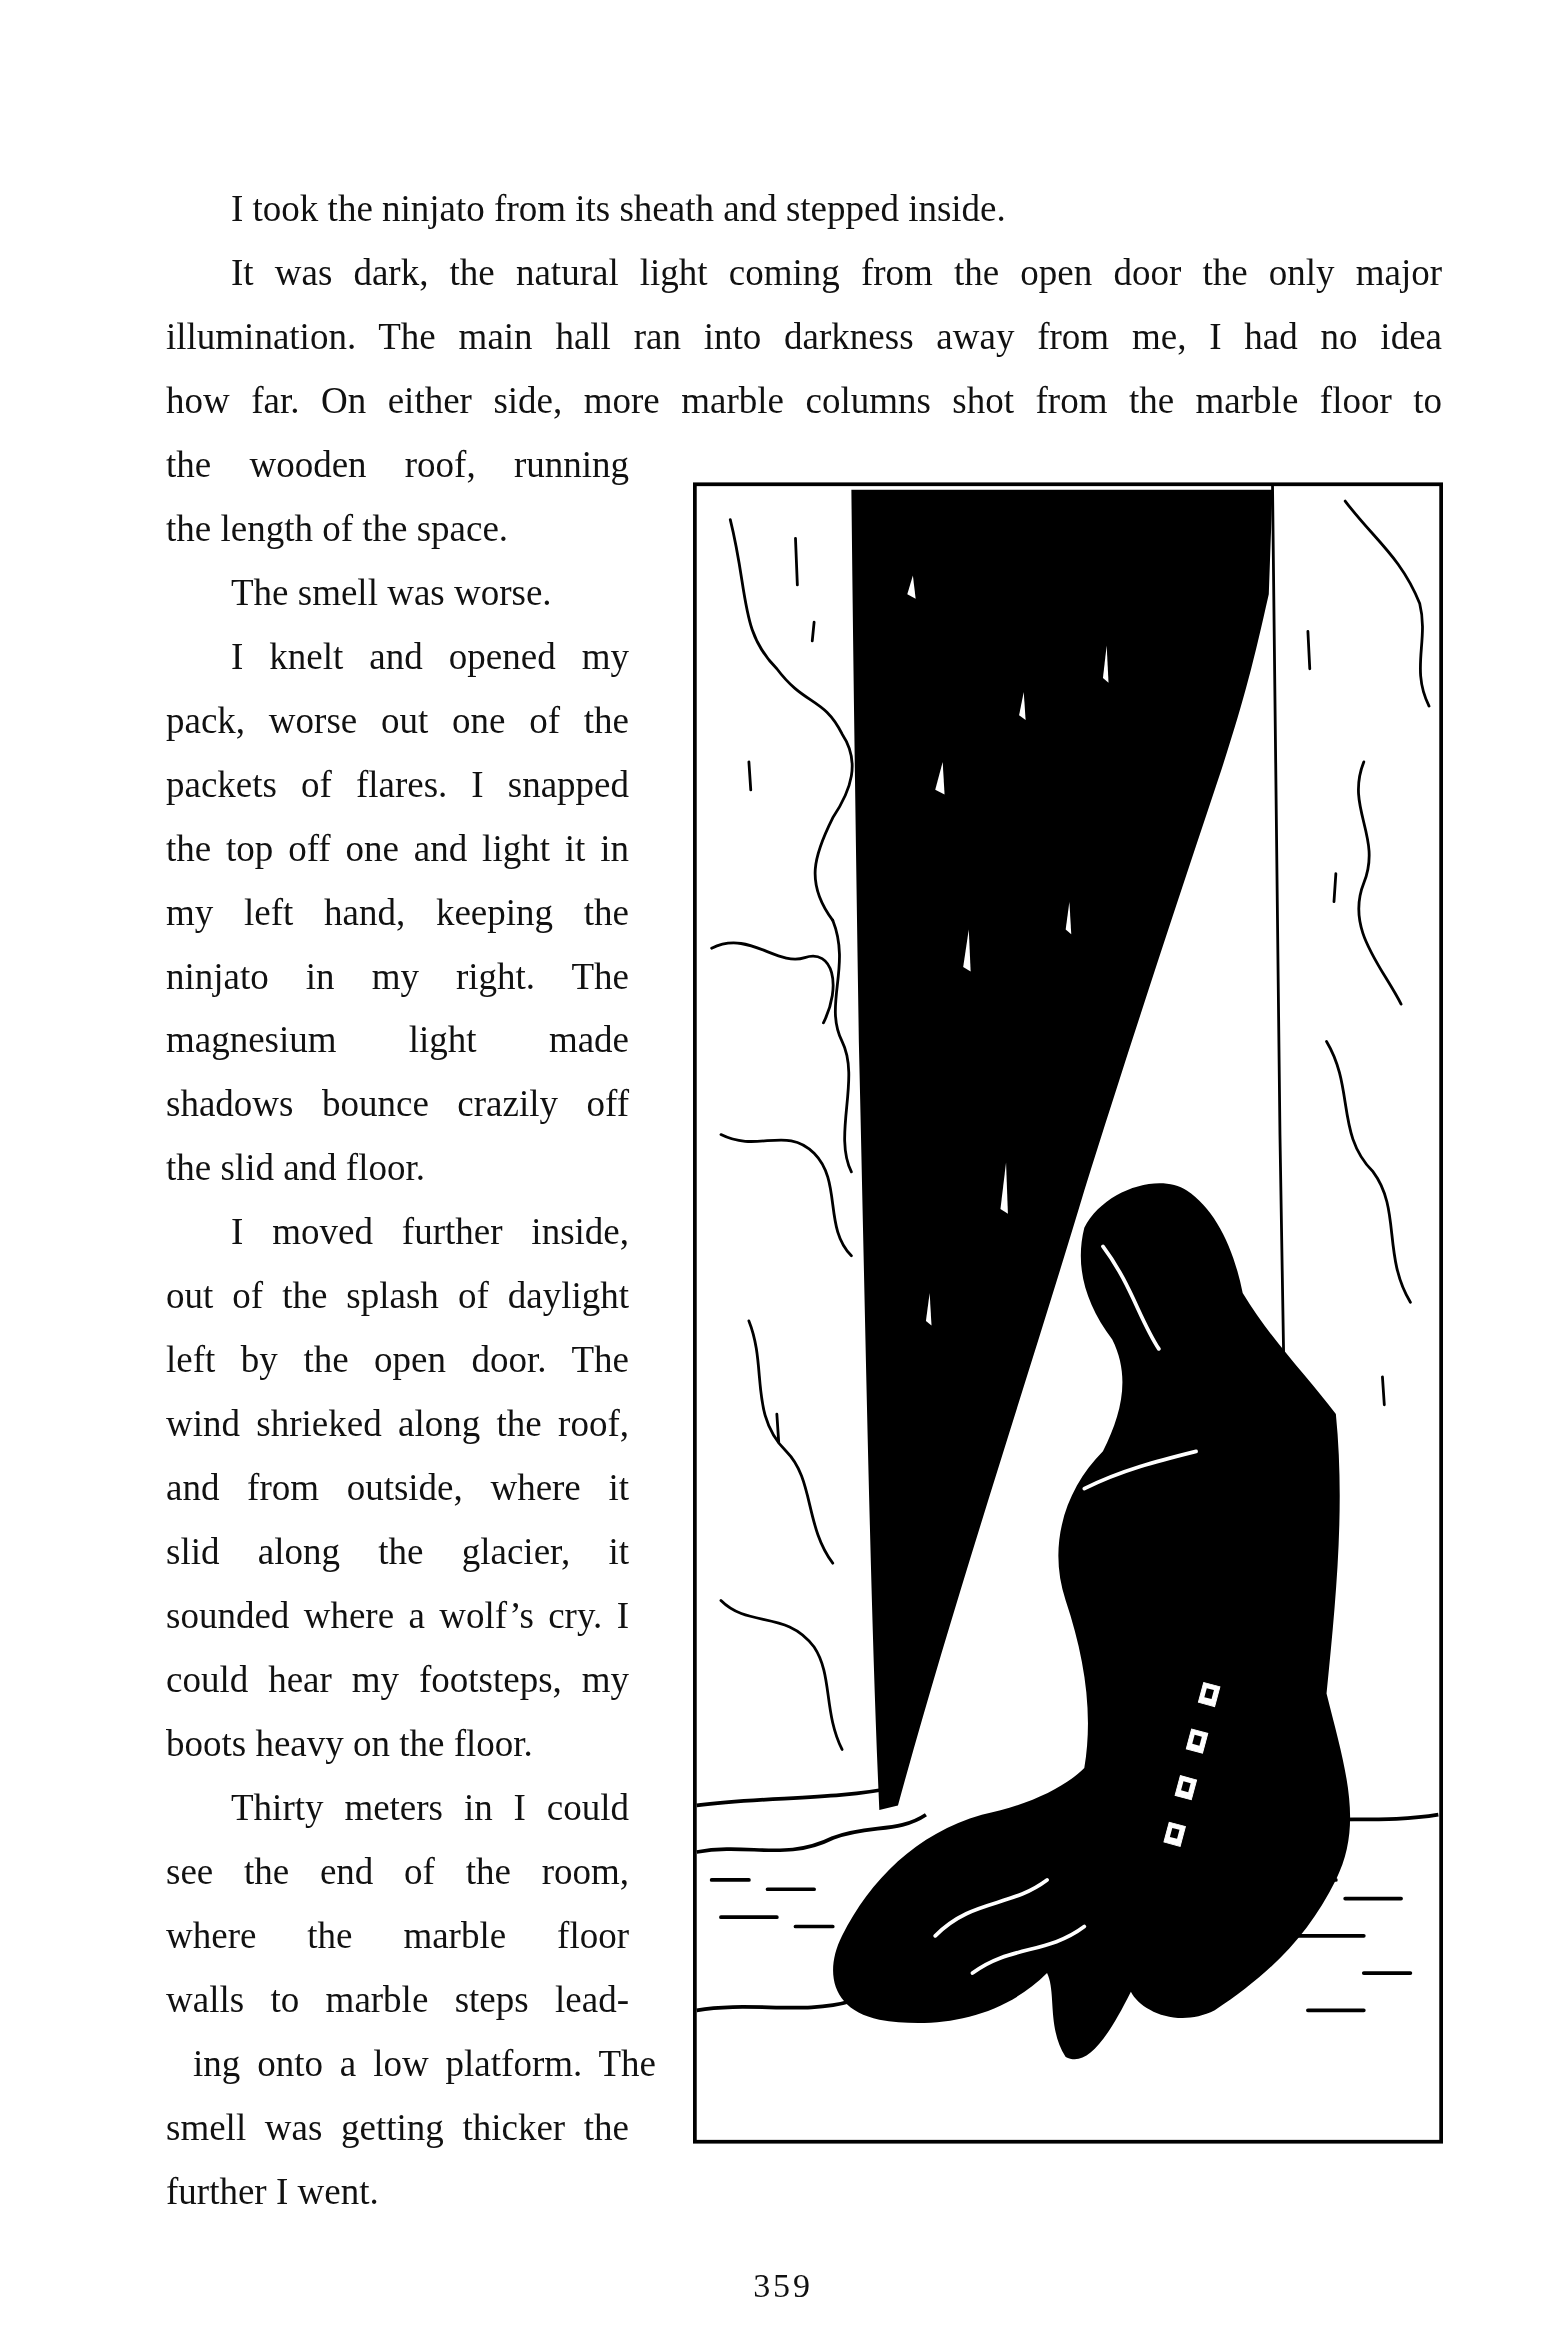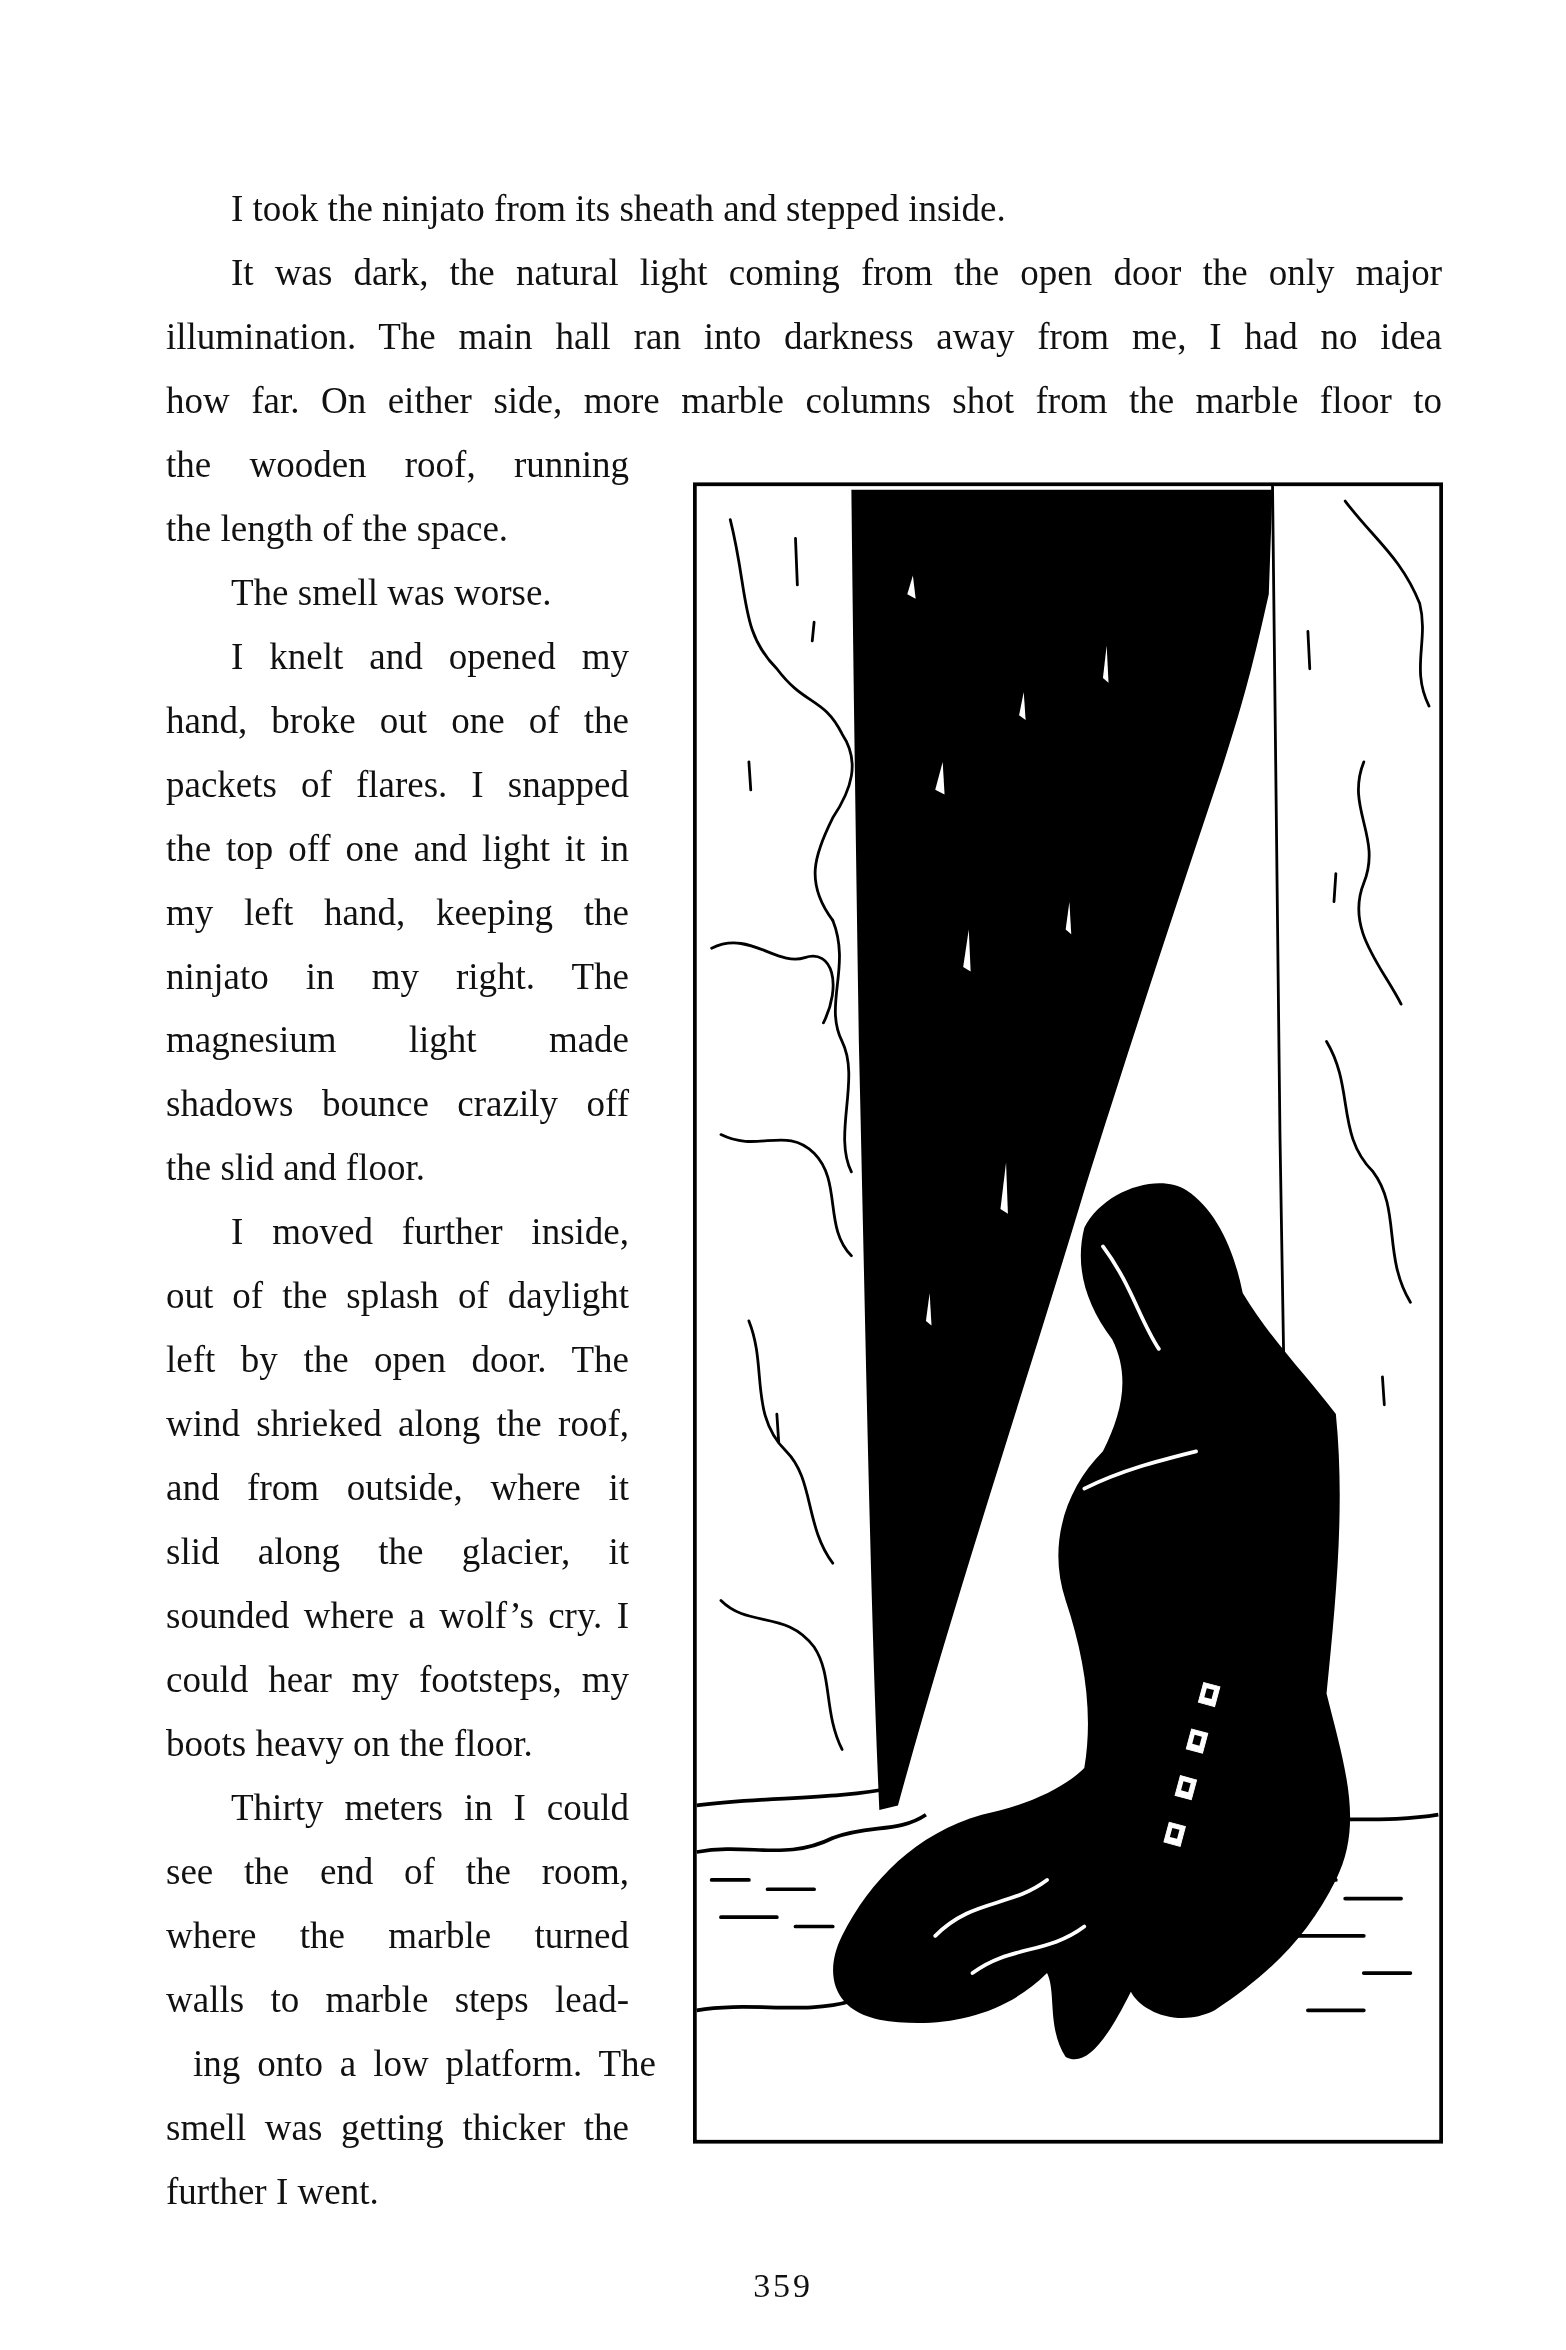--- a/index.html
+++ b/index.html
@@ -20,40 +20,40 @@
 
 <div id="text-block">
     <div class="line full indent last" style="top: 177px;">I took the ninjato from its sheath and stepped inside.</div>
     <div class="line full indent" style="top: 241px;">It was dark, the natural light coming from the open door the only major</div>
     <div class="line full" style="top: 305px;">illumination. The main hall ran into darkness away from me, I had no idea</div>
     <div class="line full" style="top: 369px;">how far. On either side, more marble columns shot from the marble floor to</div>
     <div class="line narrow" style="top: 433px;">the wooden roof, running</div>
     <div class="line narrow last" style="top: 497px;">the length of the space.</div>
     <div class="line narrow indent last" style="top: 561px;">The smell was worse.</div>
     <div class="line narrow indent" style="top: 625px;">I knelt and opened my</div>
-    <div class="line narrow" style="top: 689px;">hand, broke out one of the</div>
+    <div class="line narrow" style="top: 689px;">pack, worse out one of the</div>
     <div class="line narrow" style="top: 753px;">packets of flares. I snapped</div>
     <div class="line narrow" style="top: 817px;">the top off one and light it in</div>
     <div class="line narrow" style="top: 881px;">my left hand, keeping the</div>
     <div class="line narrow" style="top: 945px;">ninjato in my right. The</div>
     <div class="line narrow" style="top: 1008px;">magnesium light made</div>
     <div class="line narrow" style="top: 1072px;">shadows bounce crazily off</div>
     <div class="line narrow last" style="top: 1136px;">the slid and floor.</div>
     <div class="line narrow indent" style="top: 1200px;">I moved further inside,</div>
     <div class="line narrow" style="top: 1264px;">out of the splash of daylight</div>
     <div class="line narrow" style="top: 1328px;">left by the open door. The</div>
     <div class="line narrow" style="top: 1392px;">wind shrieked along the roof,</div>
     <div class="line narrow" style="top: 1456px;">and from outside, where it</div>
     <div class="line narrow" style="top: 1520px;">slid along the glacier, it</div>
     <div class="line narrow" style="top: 1584px;">sounded where a wolf’s cry. I</div>
     <div class="line narrow" style="top: 1648px;">could hear my footsteps, my</div>
     <div class="line narrow last" style="top: 1712px;">boots heavy on the floor.</div>
     <div class="line narrow indent" style="top: 1776px;">Thirty meters in I could</div>
     <div class="line narrow" style="top: 1840px;">see the end of the room,</div>
-    <div class="line narrow" style="top: 1904px;">where the marble turned</div>
+    <div class="line narrow" style="top: 1904px;">where the marble floor</div>
     <div class="line narrow" style="top: 1968px;">walls to marble steps lead-</div>
     <div class="line narrow" style="top: 2032px; margin-left: 27px;">ing onto a low platform. The</div>
     <div class="line narrow" style="top: 2096px;">smell was getting thicker the</div>
     <div class="line narrow last" style="top: 2160px;">further I went.</div>
   </div>
 
 <svg id="figure" viewBox="0 0 805 1783" xmlns="http://www.w3.org/2000/svg">
 
   <rect x="2" y="2" width="801" height="1779" fill="#fff" stroke="#000" stroke-width="4"></rect>
 

